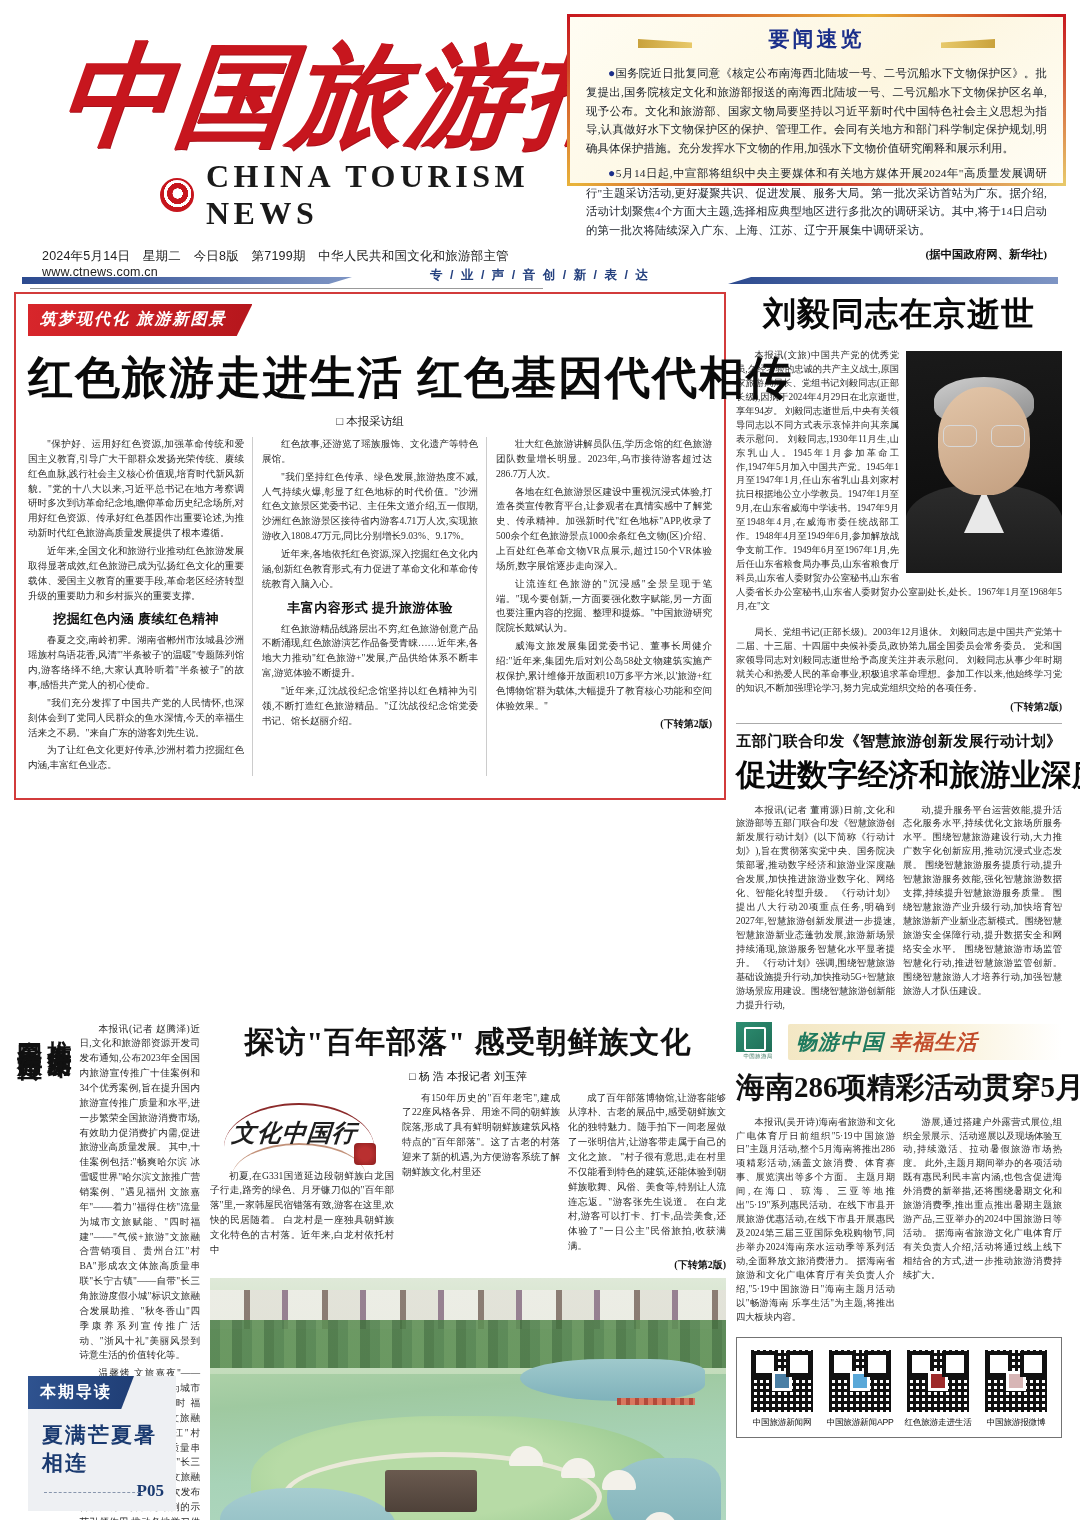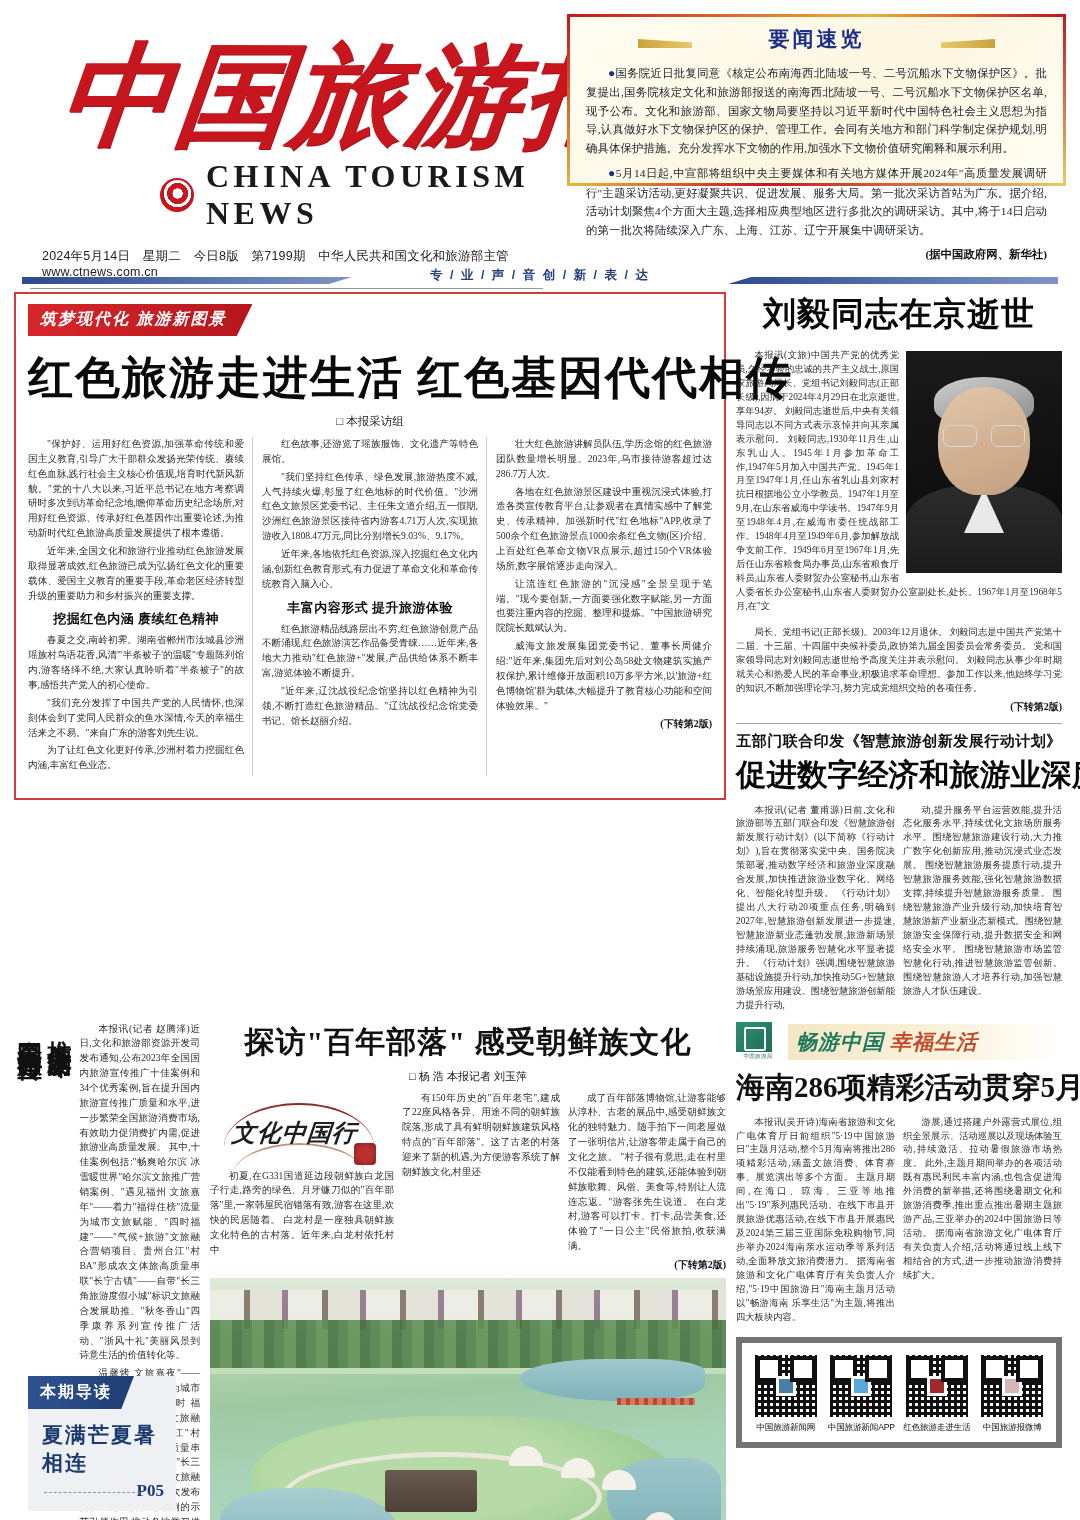--- a/index.html
+++ b/index.html
@@ -222,21 +222,21 @@
   .cy-words { display:flex; align-items:center; gap: 6px;
     background: linear-gradient(90deg,#f3e7c4 0%, #faf3dd 60%, #fff 100%);
     padding: 4px 14px 4px 8px; border-radius: 2px; flex: 1; }
   .cy-w1 { font-size: 21px; font-weight: bold; color: #1f7a5e; font-style: italic; letter-spacing: 1px; }
   .cy-w2 { font-size: 21px; font-weight: bold; color: #c24b2a; font-style: italic; letter-spacing: 1px; }
 
   .hn-title { font-size: 29px; font-weight: bold; text-align: center; letter-spacing: 0px;
     margin: 6px 0 8px 0; white-space: nowrap; }
 
   
-  .qrbox { border: 6px solid #737373; padding: 12px 6px 8px 6px; margin-top: 12px; display: flex; }
+  .qrbox { border: 1px solid #737373; padding: 12px 6px 8px 6px; margin-top: 12px; display: flex; }
   .qr-item { flex: 1; text-align: center; }
   .qr { width: 62px; height: 62px; margin: 0 auto 5px auto; position: relative;
     background-color: #fff;
     background-image:
       repeating-linear-gradient(0deg, #111 0 3px, transparent 3px 6px),
       repeating-linear-gradient(90deg, #111 0 3px, transparent 3px 6px);
     background-size: 6px 6px, 6px 6px; }
   .qr::before, .qr::after { content:""; position: absolute; width: 18px; height: 18px;
     border: 4px solid #111; background: #fff; }
   .qr::before { left: 1px; top: 1px; } .qr::after { right: 1px; top: 1px; }

